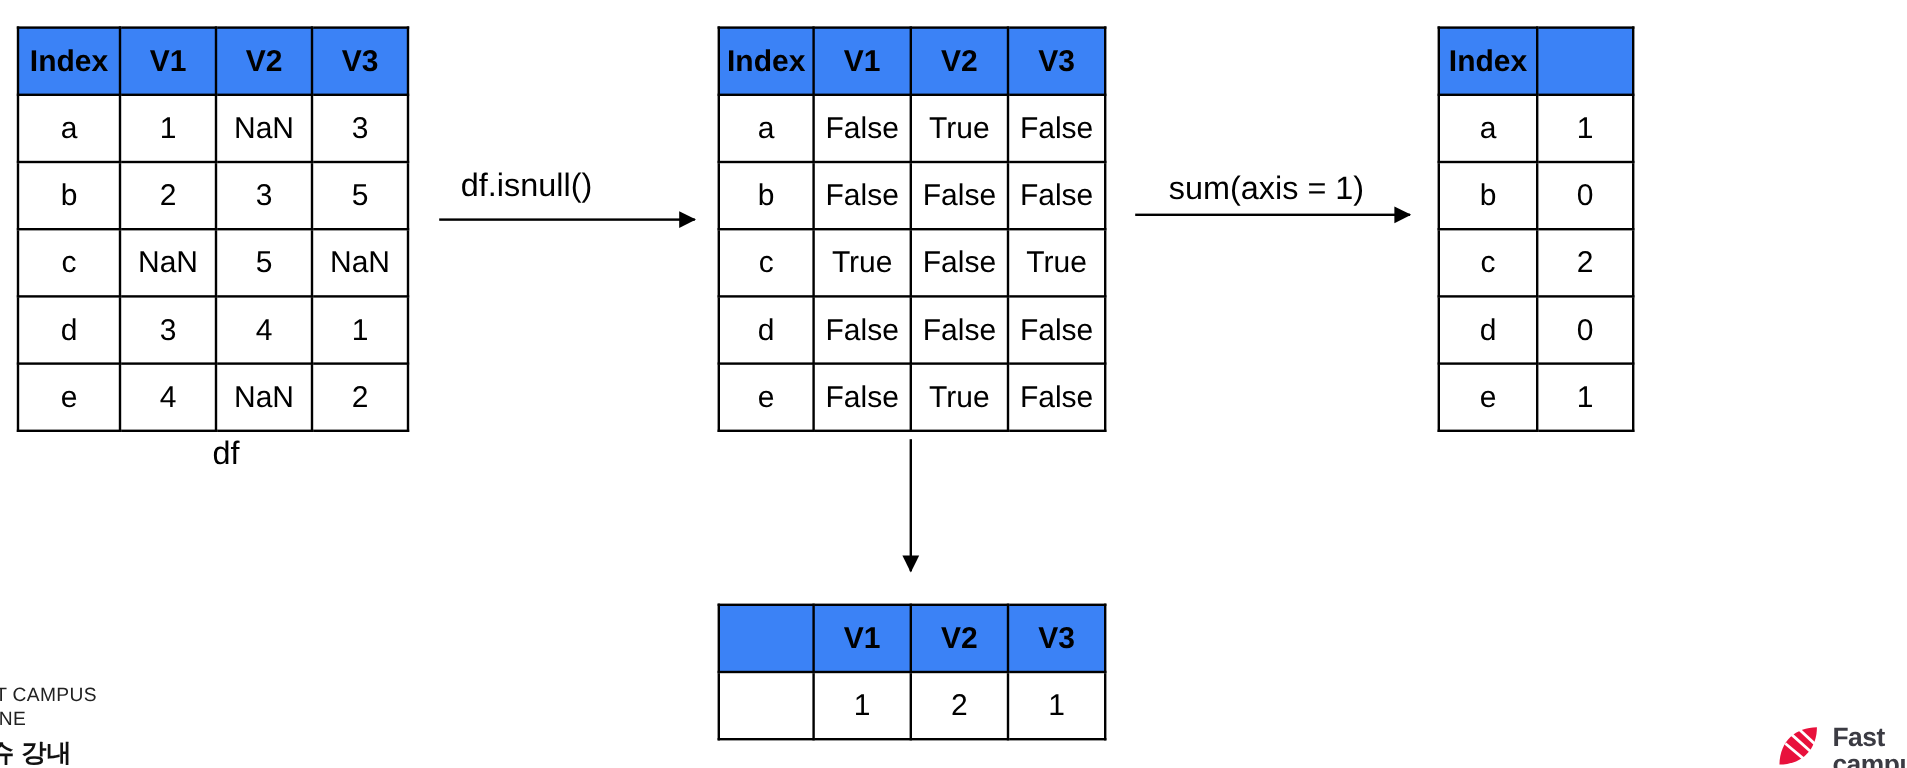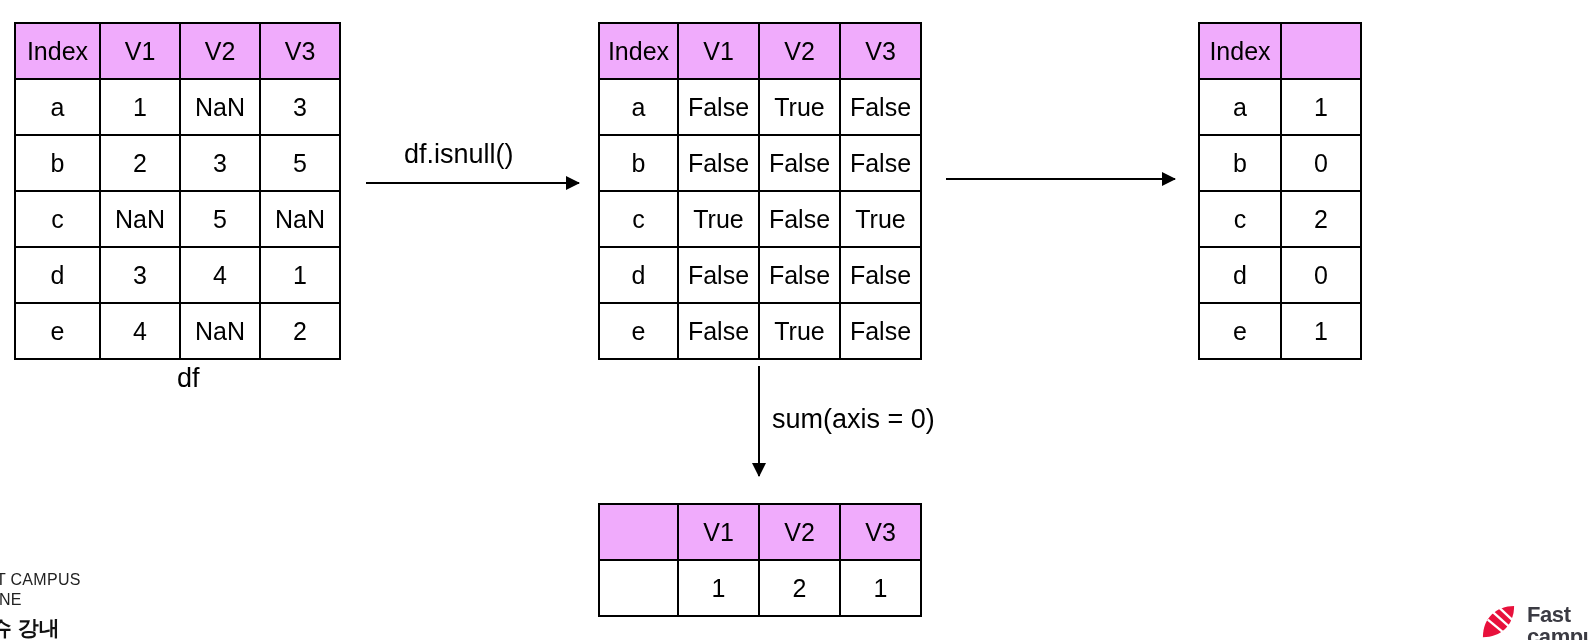--- a/index.html
+++ b/index.html
@@ -34,22 +34,22 @@
     vertical-align: middle;
     font-weight: normal;
     font-size: 25px;
     line-height: 1;
     padding: 0;
     height: 54px;
     color: #000000;
     background: #ffffff;
   }
   table.grid th {
-    font-weight: normal;
-    background: #f0abfc;
+    font-weight: bold;
+    background: #3b82f6;
   }
   td.idx {
     background: #F5C183;
   }
   td.blank {
     background: #F5C183;
   }
   th.blank {
     background: #F5C183;
   }
@@ -131,21 +131,21 @@
     border-top: 14px solid #000000;
   }
   .arrow-label {
     position: absolute;
     font-size: 27px;
     white-space: nowrap;
     color: #000000;
   }
 
   #arrow-isnull { left: 366px; top: 182px; width: 213px; }
-  #arrow-isnull-label { left: 404px; top: 139px; }
+  #arrow-isnull-label { left: 384px; top: 139px; }
 
   #arrow-sum-axis1 { left: 946px; top: 178px; width: 229px; }
   #arrow-sum-axis1-label { left: 974px; top: 142px; }
 
   #arrow-sum-axis0 { left: 758px; top: 366px; height: 110px; }
   #arrow-sum-axis0-label { left: 772px; top: 404px; }
 
   
   #footer-left {
     position: absolute;
@@ -301,20 +301,21 @@
         <td class="true-val">True</td>
         <td>False</td>
       </tr>
     </tbody>
   </table>
 
   <div class="arrow-h" id="arrow-sum-axis1">
     <span class="shaft"></span>
     <span class="head"></span>
   </div>
+  <div class="arrow-label" id="arrow-sum-axis1-label">sum(axis = 1)</div>
 
   <table class="grid" id="table-rowsum">
     <colgroup>
       <col class="c-idx">
         <col class="c-v">
     </colgroup>
     <thead>
       <tr>
         <th>Index</th>
         <th class="blank"></th>
@@ -341,21 +342,20 @@
         <td class="idx">e</td>
         <td>1</td>
       </tr>
     </tbody>
   </table>
 
   <div class="arrow-v" id="arrow-sum-axis0">
     <span class="shaft"></span>
     <span class="head"></span>
   </div>
-  <div class="arrow-label" id="arrow-sum-axis0-label">sum(axis = 0)</div>
 
   <table class="grid" id="table-colsum">
     <colgroup>
       <col class="c-idx">
         <col class="c-v">
         <col class="c-v">
         <col class="c-v">
     </colgroup>
     <thead>
       <tr>

